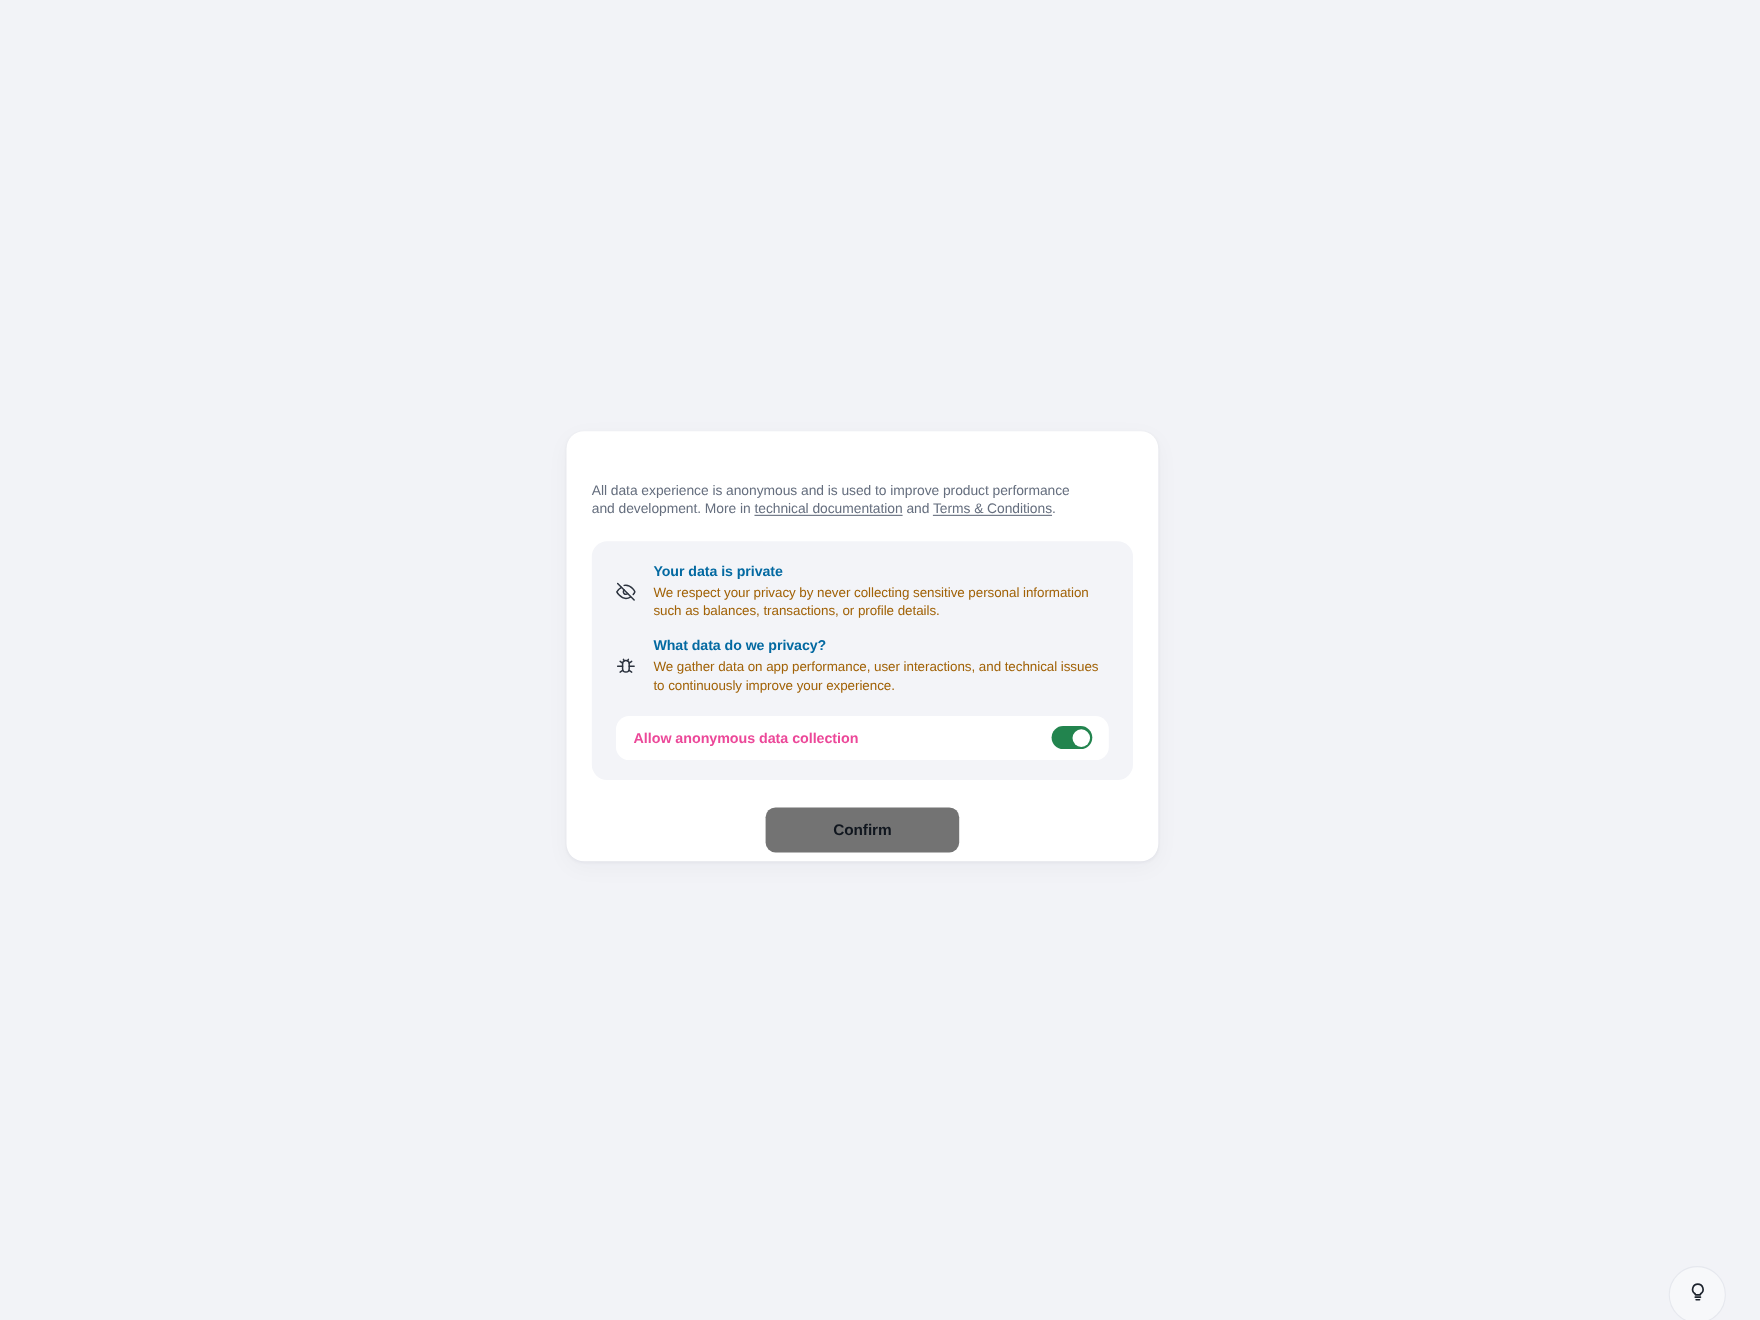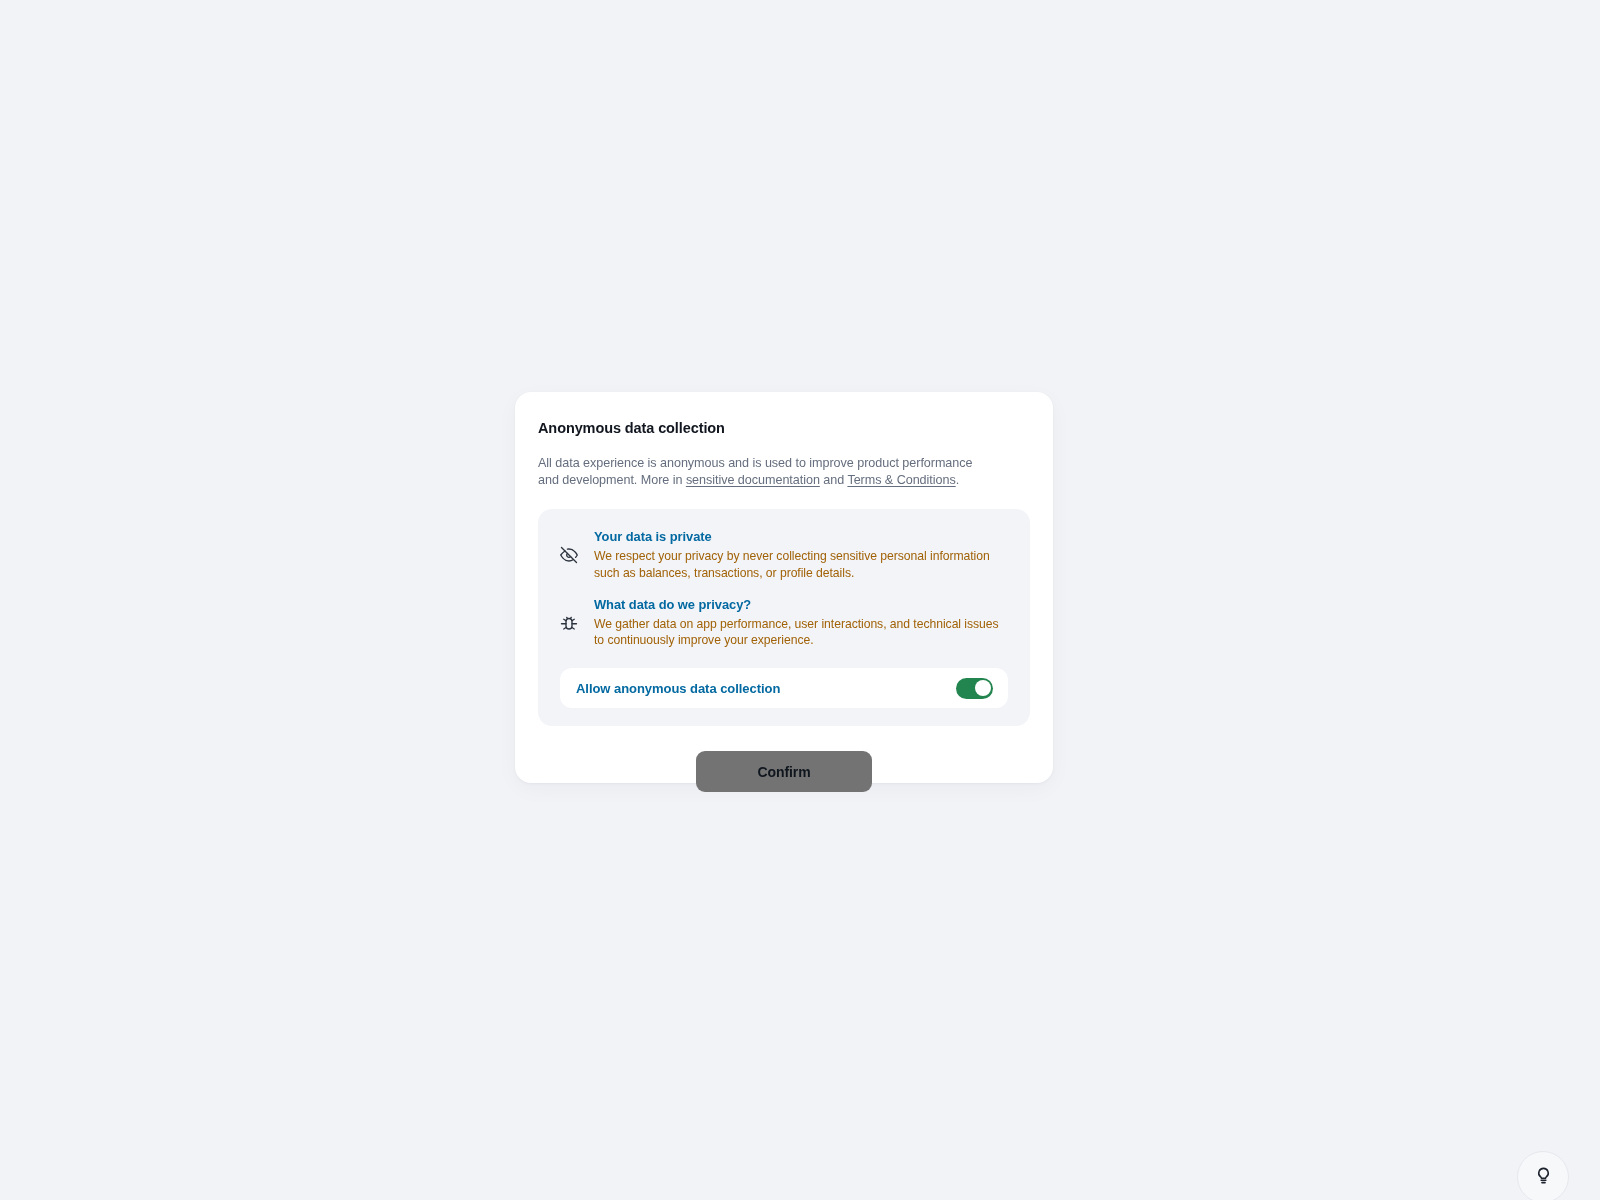--- a/index.html
+++ b/index.html
@@ -110,21 +110,21 @@
     height: 40px;
     display: flex;
     align-items: center;
     justify-content: space-between;
     padding: 0 15px 0 16px;
   }
 
   .toggle-label {
     font-size: 13px;
     font-weight: bold;
-    color: #0369a1;
+    color: #ec4899;
     letter-spacing: -0.05px;
   }
 
   .switch {
     position: relative;
     width: 37px;
     height: 21px;
     border-radius: 11px;
     background: #22844e;
     cursor: pointer;
@@ -177,24 +177,23 @@
     justify-content: center;
     cursor: pointer;
     color: #1d232d;
   }
 </style>
 </head>
 <body>
 
 <div class="card">
 
-  <div class="card-title">Anonymous data collection</div>
 
   <p class="card-desc">
-    <span>All data experience is anonymous and is used to improve product performance and development. More in </span><a href="#">sensitive documentation</a><span> and </span><a href="#">Terms &amp; Conditions</a><span>.</span>
+    <span>All data experience is anonymous and is used to improve product performance and development. More in </span><a href="#">technical documentation</a><span> and </span><a href="#">Terms &amp; Conditions</a><span>.</span>
   </p>
 
   <div class="panel">
 
     <div class="info-row">
       <span class="info-icon">
         <svg width="18" height="18" viewBox="0 0 24 24" fill="none" stroke="currentColor" stroke-width="1.8" stroke-linecap="round" stroke-linejoin="round">
           <path d="M9.9 4.24A9.12 9.12 0 0 1 12 4c7 0 11 8 11 8a18.5 18.5 0 0 1-2.16 3.19"></path>
           <path d="M6.61 6.61A18.15 18.15 0 0 0 1 12s4 8 11 8a9.74 9.74 0 0 0 5.39-1.61"></path>
           <path d="M14.12 14.12a3 3 0 1 1-4.24-4.24"></path>

